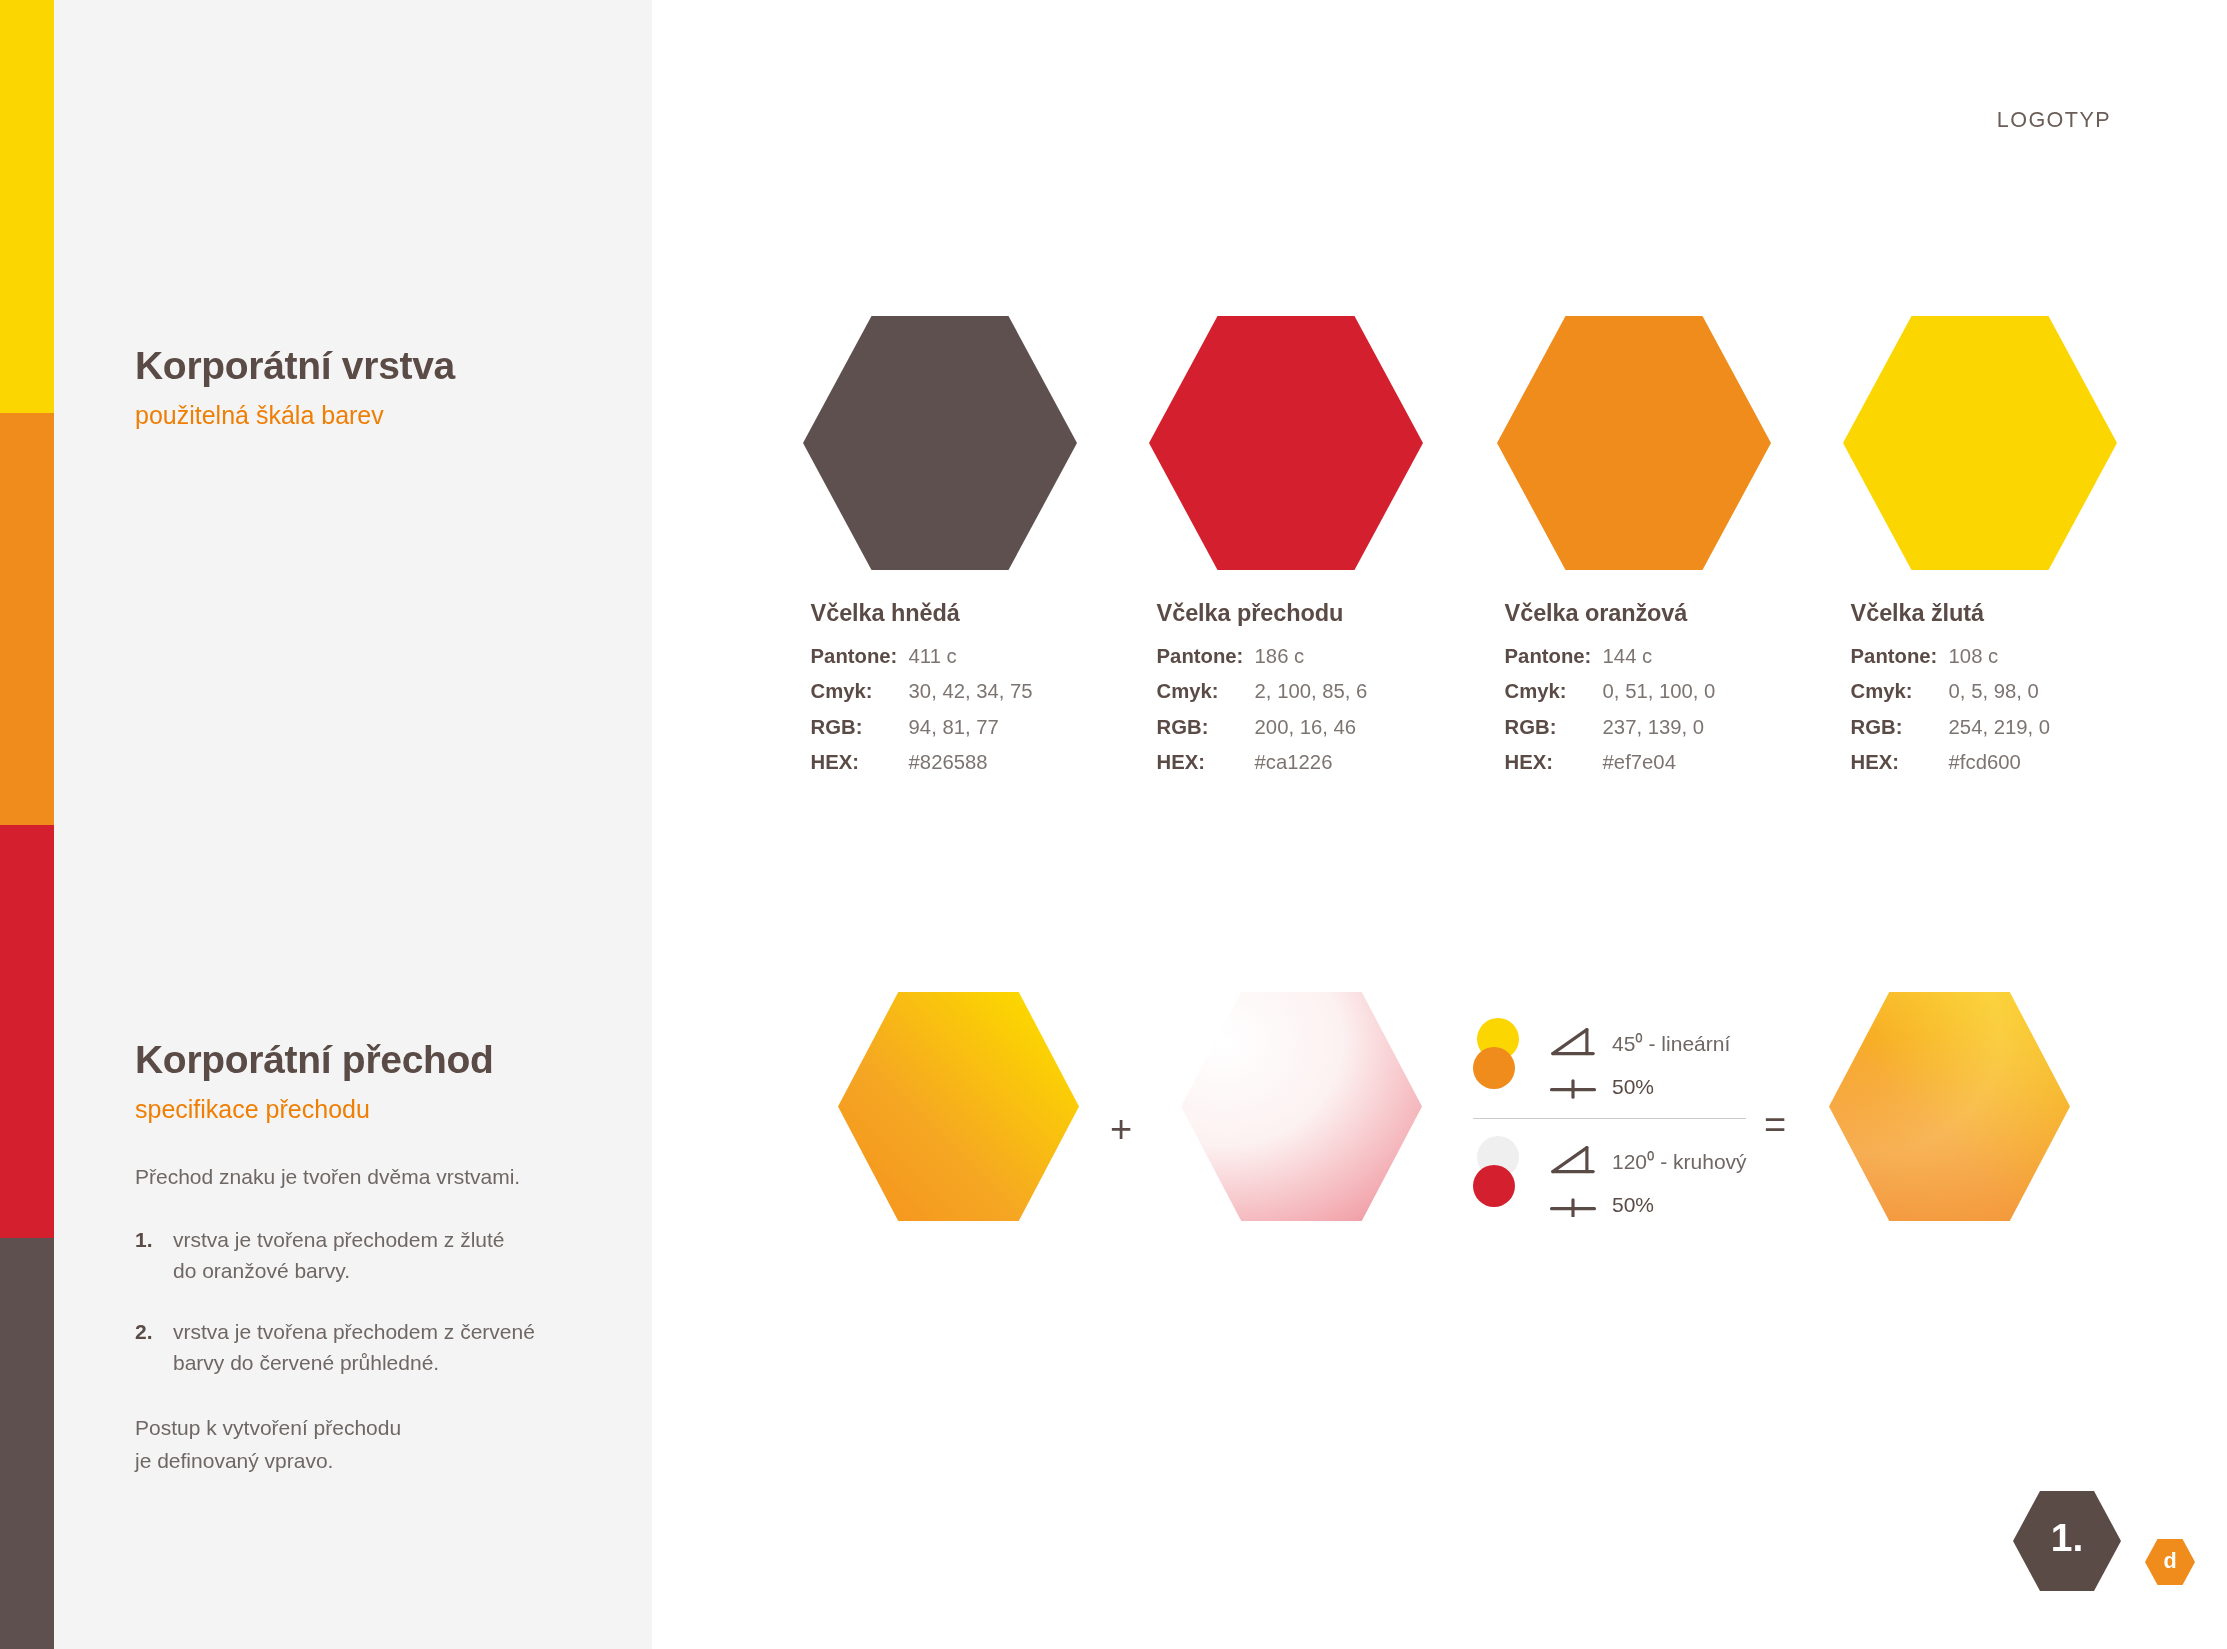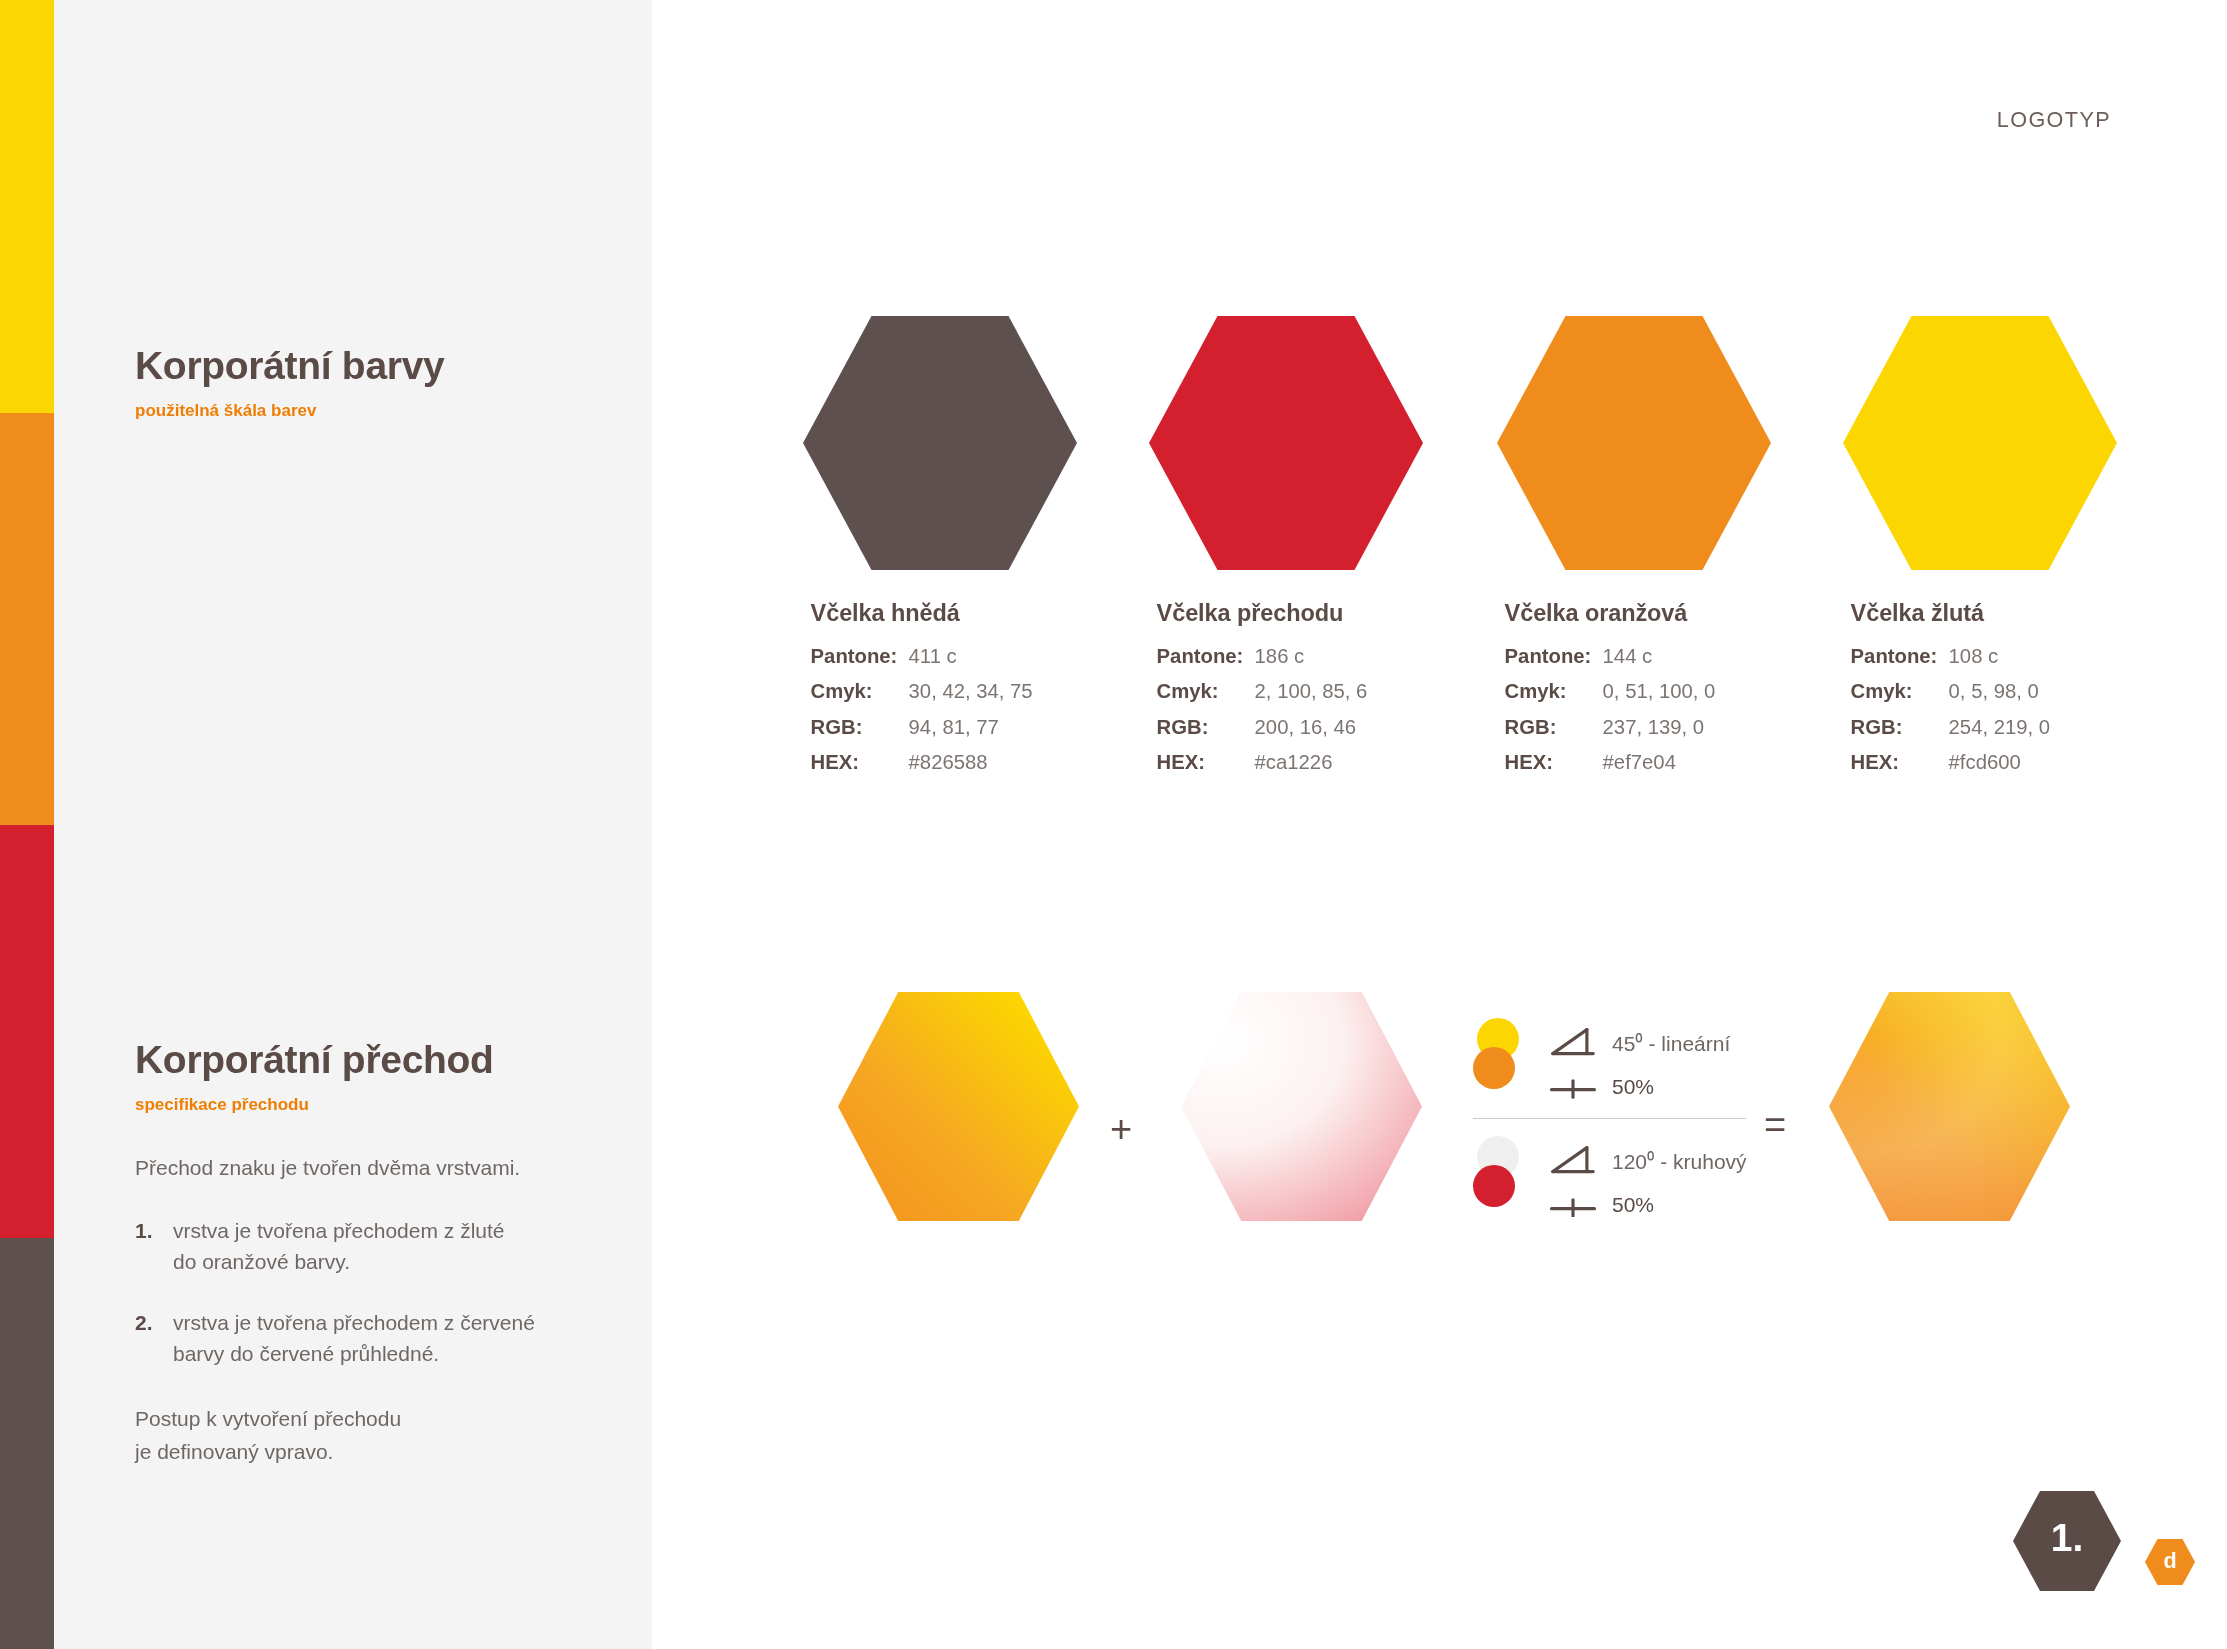--- a/index.html
+++ b/index.html
@@ -29,21 +29,21 @@
   
   .side-block{position:absolute;left:135px;width:483px;}
   #block-colors{top:346px;}
   #block-gradient{top:1040px;}
 
   .side-title{
     font-size:39px;font-weight:bold;color:#5b4b46;
     letter-spacing:-0.3px;margin:0 0 14px 0;line-height:1.05;
   }
   .side-sub{
-    font-size:17px;color:#ef7e04;margin:0 0 37px 0;font-weight:700;
+    font-size:25px;color:#ef7e04;margin:0 0 37px 0;font-weight:400;
   }
   .side-para{
     font-size:21px;color:#6f6764;line-height:1.55;margin:0 0 23px 0;font-weight:300;
   }
   .side-para.tight{margin-bottom:0;}
 
   .numlist{margin:30.5px 0 0 0;padding:0;list-style:none;}
   .numlist li{
     position:relative;padding-left:38px;margin-bottom:29px;
     font-size:21px;color:#6f6764;line-height:1.5;font-weight:300;
@@ -154,21 +154,21 @@
   <div class="stripe" style="background: rgb(239, 140, 28);"></div>
   <div class="stripe" style="background: rgb(212, 31, 46);"></div>
   <div class="stripe" style="background: rgb(95, 80, 80);"></div>
 </div>
 
 <div id="sidebar"></div>
 
 <div id="header-logotype">LOGOTYP</div>
 
 <div class="side-block" id="block-colors">
-  <h1 class="side-title">Korporátní barvy</h1>
+  <h1 class="side-title">Korporátní vrstva</h1>
   <div class="side-sub">použitelná škála barev</div>
 </div>
 
 <div class="side-block" id="block-gradient">
   <h1 class="side-title">Korporátní přechod</h1>
   <div class="side-sub">specifikace přechodu</div>
   <p class="side-para tight">Přechod znaku je tvořen dvěma vrstvami.</p>
 
   <ul class="numlist">
     <li>

